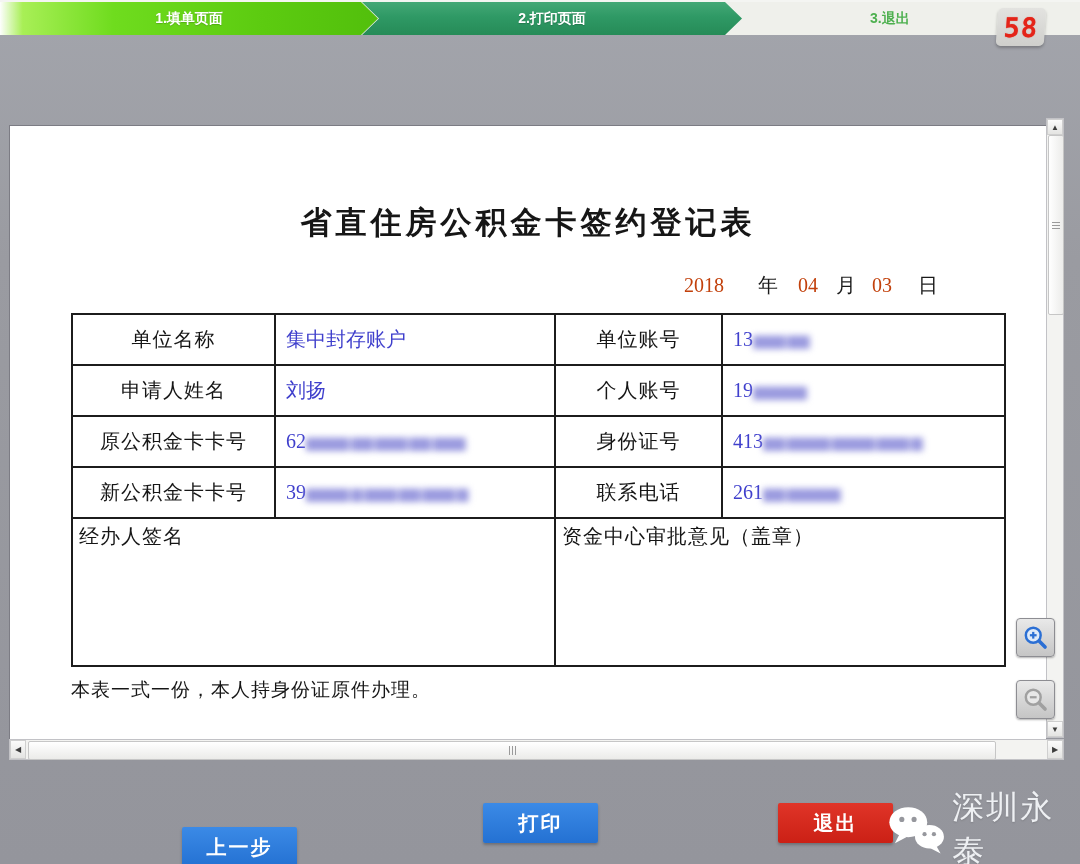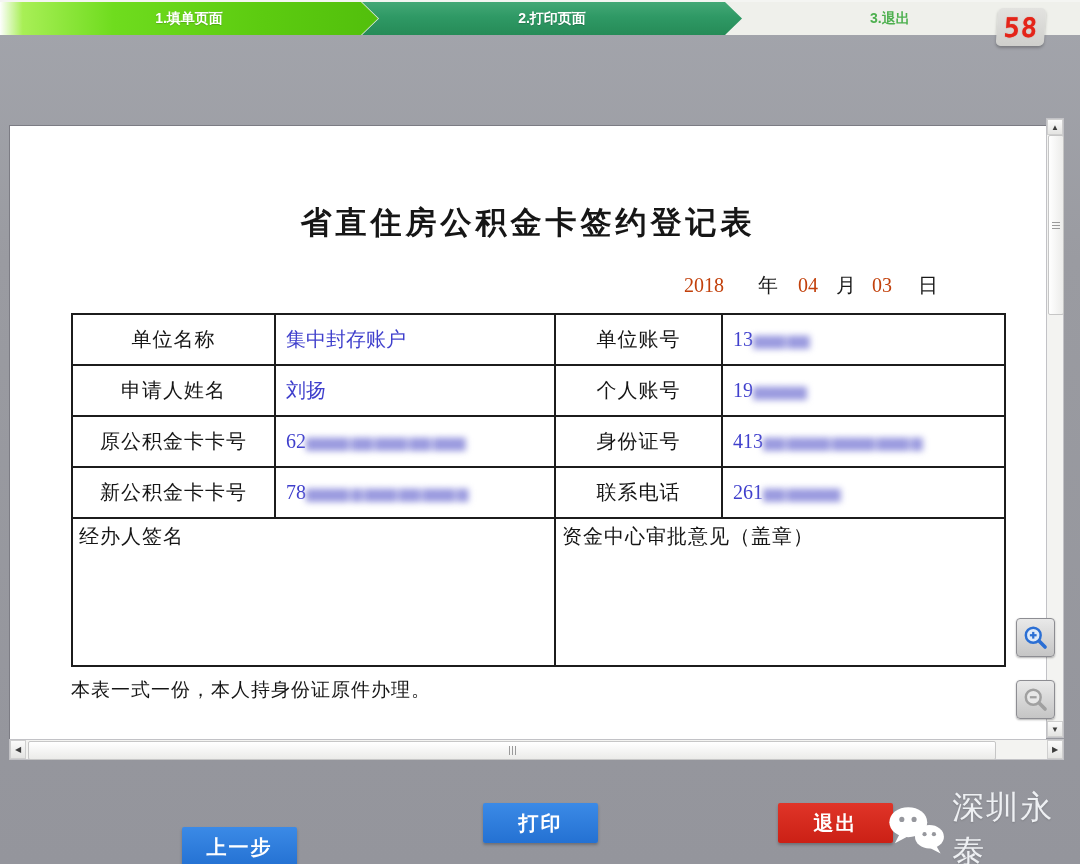--- a/index.html
+++ b/index.html
@@ -145,21 +145,21 @@
         <td class="val"><span>19</span><span class="mask">▆▆▆▆▆</span></td>
       </tr>
       <tr>
         <td class="lbl">原公积金卡卡号</td>
         <td class="val"><span>62</span><span class="mask">▆▆▆▆ ▆▆ ▆▆▆ ▆▆ ▆▆▆</span></td>
         <td class="lbl">身份证号</td>
         <td class="val"><span>413</span><span class="mask">▆▆ ▆▆▆▆ ▆▆▆▆ ▆▆▆ ▆</span></td>
       </tr>
       <tr>
         <td class="lbl">新公积金卡卡号</td>
-        <td class="val"><span>78</span><span class="mask">▆▆▆▆ ▆ ▆▆▆ ▆▆ ▆▆▆ ▆</span></td>
+        <td class="val"><span>39</span><span class="mask">▆▆▆▆ ▆ ▆▆▆ ▆▆ ▆▆▆ ▆</span></td>
         <td class="lbl">联系电话</td>
         <td class="val"><span>261</span><span class="mask">▆▆ ▆▆▆▆▆</span></td>
       </tr>
       <tr>
         <td class="big" colspan="2">经办人签名</td>
         <td class="big" colspan="2">资金中心审批意见（盖章）</td>
       </tr>
     </tbody>
       </table>
 

